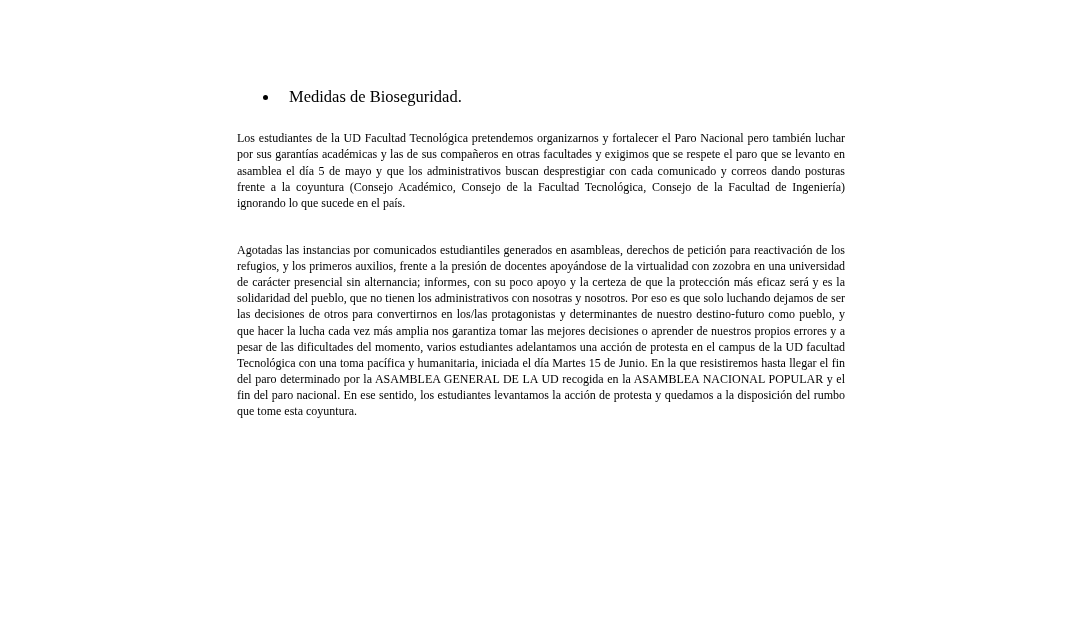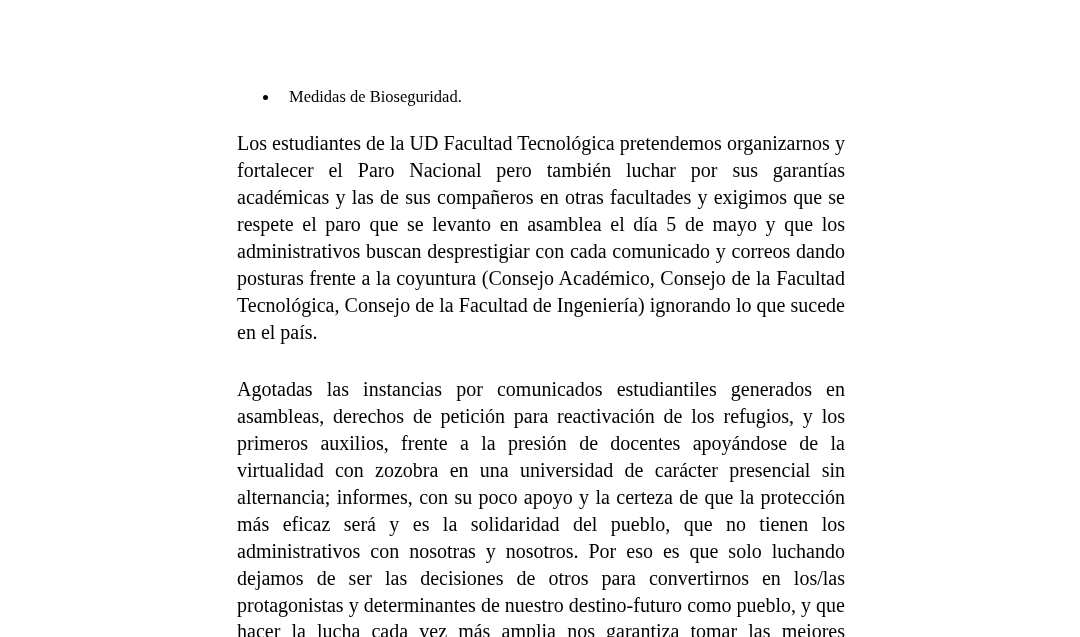--- a/index.html
+++ b/index.html
@@ -42,21 +42,21 @@
     position: absolute;
     left: 26px;
     top: 0.52em;
     width: 5px;
     height: 5px;
     background: #000;
     border-radius: 50%;
   }
   p.para {
     margin: 0;
-    font-size: 20px;
+    font-size: 12px;
     line-height: 1.345;
     text-align: justify;
     text-justify: inter-word;
     hyphens: none;
   }
   p.para.first-para {
     margin-top: 22px;
   }
   p.para.second-para {
     margin-top: 31px;

